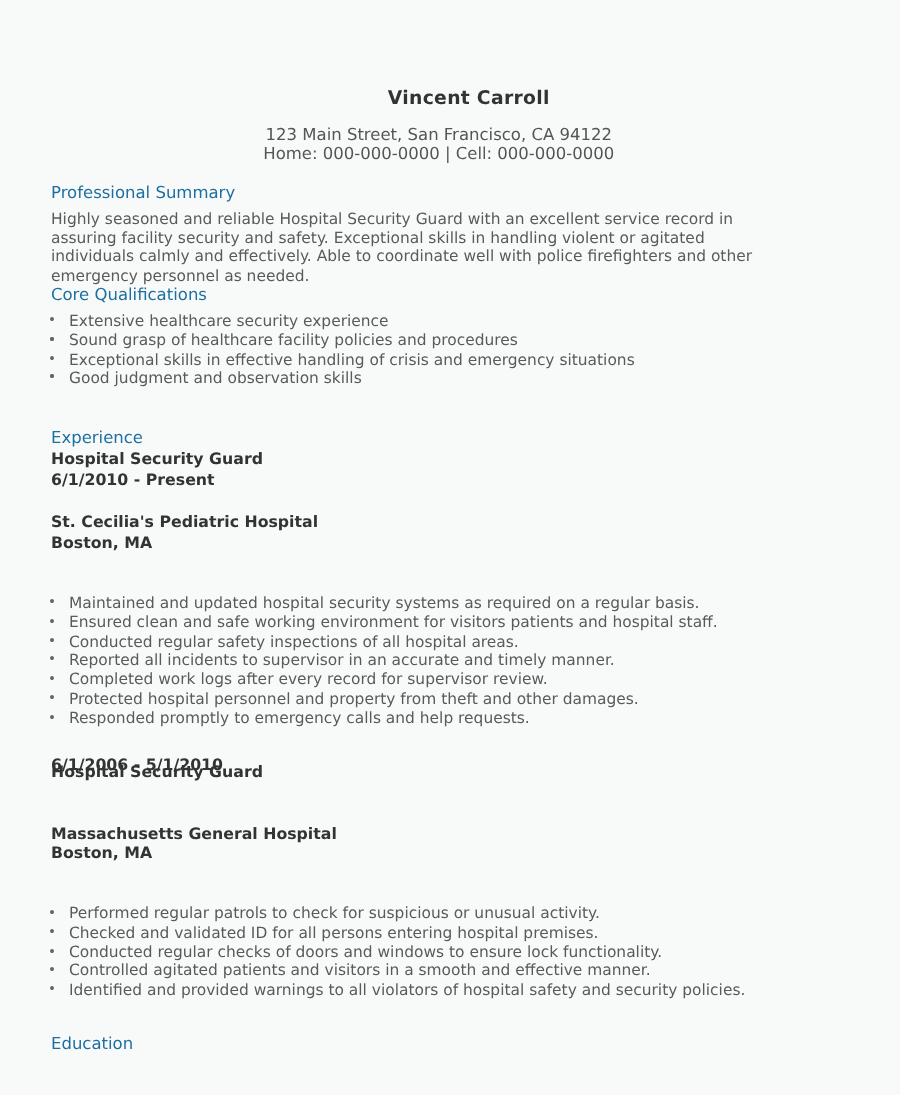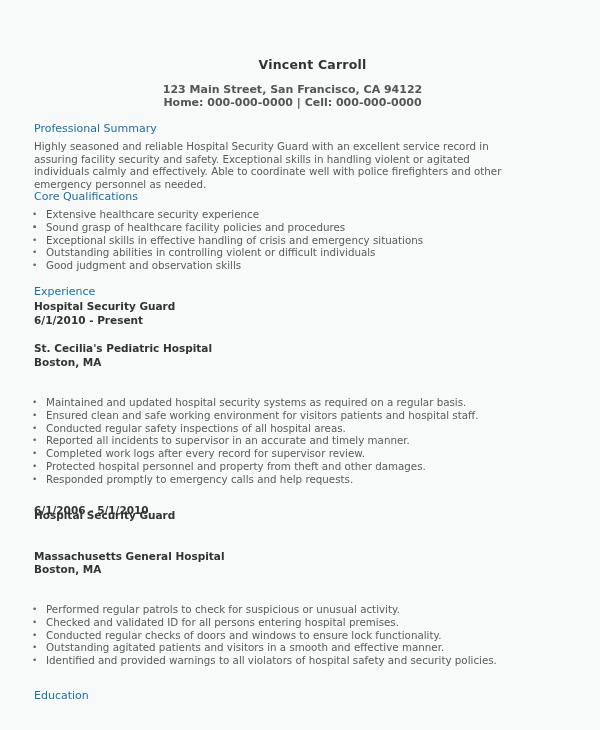--- a/index.html
+++ b/index.html
@@ -33,21 +33,20 @@
       padding-left: 20px;
     }
     .contact {
       position: absolute;
       top: 83px;
       left: 0; width: 585px;
       text-align: center;
       font-size: 11px;
       line-height: 13px;
       color: #555;
-      font-weight: bold;
     }
     .section-title {
       position: absolute;
       left: 34px;
       font-weight: normal;
       font-size: 11px;
       color: #1d6fa1;
     }
     .para {
       position: absolute;
@@ -106,21 +105,21 @@
     <div>individuals calmly and effectively. Able to coordinate well with police firefighters and other</div>
     <div>emergency personnel as needed.</div>
   </div>
 
   <div class="section-title" style="top:190px;">Core Qualifications</div>
   <ul class="bullets" style="top:208px;">
     <li><span class="dot">•</span><span>Extensive healthcare security experience</span></li>
     <li><span class="dot">•</span></li>
     <li><span class="dot">•</span><span>Sound grasp of healthcare facility policies and procedures</span></li>
     <li><span class="dot">•</span><span>Exceptional skills in effective handling of crisis and emergency situations</span></li>
-    <li><span class="dot">•</span><span>Outstanding abilities in controlling violent or difficult individuals</span></li>
+    <li><span class="dot">•</span></li>
     <li><span class="dot">•</span><span>Good judgment and observation skills</span></li>
   </ul>
 
   <div class="section-title" style="top:285px;">Experience</div>
 
   <div class="job-line" style="top:300px;">Hospital Security Guard</div>
   <div class="job-line" style="top:314px;">6/1/2010 - Present</div>
   <div class="job-line" style="top:342px;">St. Cecilia's Pediatric Hospital</div>
   <div class="job-line" style="top:356px;">Boston, MA</div>
   <ul class="bullets" style="top:396px;">
@@ -134,18 +133,18 @@
   </ul>
 
   <div class="job-line" style="top:509px;">Hospital Security Guard</div>
   <div class="job-line" style="top:504px;">6/1/2006 - 5/1/2010</div>
   <div class="job-line" style="top:550px;">Massachusetts General Hospital</div>
   <div class="job-line" style="top:563px;">Boston, MA</div>
   <ul class="bullets" style="top:603px;">
     <li><span class="dot">•</span><span>Performed regular patrols to check for suspicious or unusual activity.</span></li>
     <li><span class="dot">•</span><span>Checked and validated ID for all persons entering hospital premises.</span></li>
     <li><span class="dot">•</span><span>Conducted regular checks of doors and windows to ensure lock functionality.</span></li>
-    <li><span class="dot">•</span><span>Outstanding agitated patients and visitors in a smooth and effective manner.</span></li>
+    <li><span class="dot">•</span><span>Controlled agitated patients and visitors in a smooth and effective manner.</span></li>
     <li><span class="dot">•</span><span>Identified and provided warnings to all violators of hospital safety and security policies.</span></li>
   </ul>
 
   <div class="section-title" style="top:689px;">Education</div>
 </div>
 
 </body></html>

